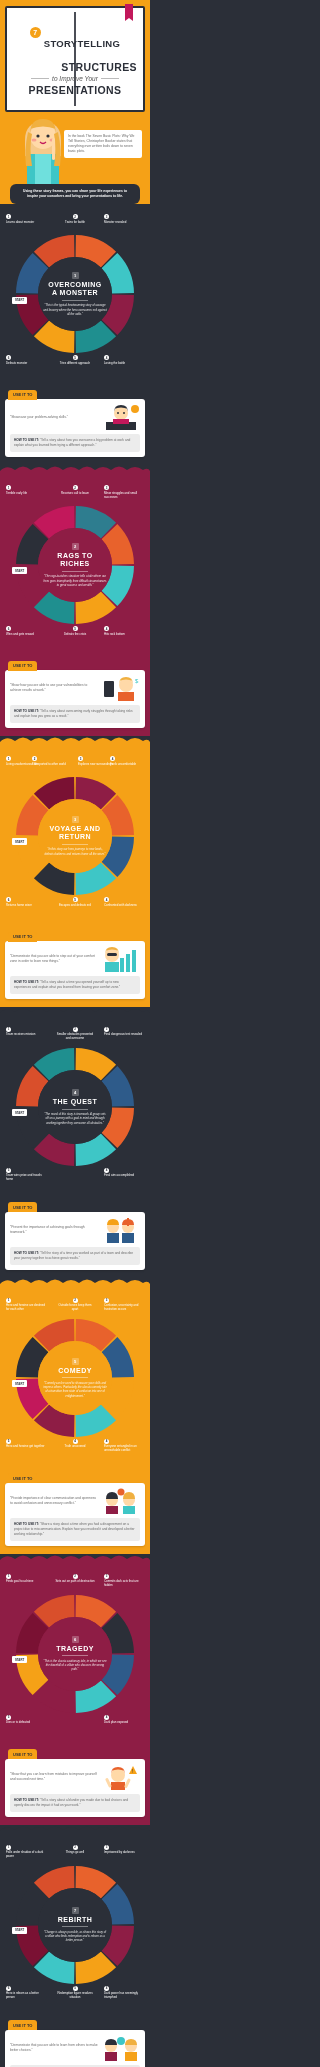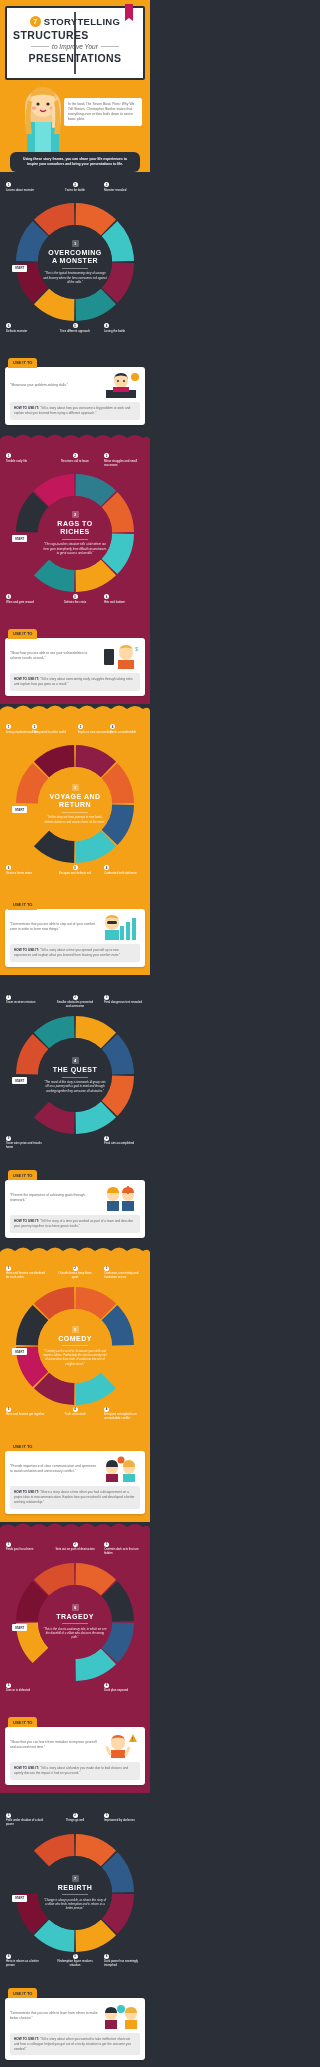--- a/index.html
+++ b/index.html
@@ -7,22 +7,22 @@
   .page{width:150px;position:relative;overflow:hidden;}
 
   
   .hdr{background:#f5a117;padding:6px 5px 0;position:relative;}
   .book{background:#fff;border:2px solid #2b2f38;border-radius:2px;padding:8px 6px 14px;position:relative;}
   .book:after{content:"";position:absolute;left:50%;top:4px;bottom:4px;width:2px;background:#2b2f38;transform:translateX(-1px);opacity:.85;}
   .bmark{position:absolute;right:10px;top:-4px;width:8px;height:14px;background:#c2185b;}
   .bmark:after{content:"";position:absolute;bottom:-3px;left:0;border-left:4px solid #c2185b;border-right:4px solid #c2185b;border-bottom:3px solid transparent;}
   .t1{display:flex;align-items:center;justify-content:center;gap:3px;position:relative;z-index:2;}
   .num7{width:11px;height:11px;border-radius:50%;background:#f5a117;color:#fff;font-size:7px;font-weight:bold;display:flex;align-items:center;justify-content:center;}
-  .t1 span.w{font-size:9.5px;font-weight:bold;letter-spacing:.3px;color:#2b2f38;}
-  .t2{text-align:left;font-size:10.5px;font-weight:bold;letter-spacing:.4px;color:#2b2f38;margin-top:2px;position:relative;z-index:2;}
+  .t1 span.w{font-size:9.5px;font-weight:bold;letter-spacing:.3px;color:#2b2f38;margin-top:22px;}
+  .t2{text-align:right;font-size:10.5px;font-weight:bold;letter-spacing:.4px;color:#2b2f38;margin-top:12px;position:relative;z-index:2;}
   .t3{text-align:center;font-size:6.5px;font-style:italic;color:#555;margin:2px 0;position:relative;z-index:2;display:flex;align-items:center;justify-content:center;gap:3px;}
   .t3:before,.t3:after{content:"";height:1px;width:18px;background:#bbb;}
   .t4{text-align:center;font-size:10.5px;font-weight:bold;letter-spacing:.4px;color:#2b2f38;position:relative;z-index:2;}
 
   .heroWrap{position:relative;height:72px;}
   .girl{position:absolute;left:14px;top:-2px;width:48px;height:74px;}
   .intro{position:absolute;right:3px;top:18px;width:78px;background:#fff;border-radius:2px;padding:4px;font-size:3.4px;line-height:1.45;color:#6b6b6b;}
   .darkNote{margin:0 5px;background:#2b2f38;border-radius:6px;padding:5px 7px;font-size:3.4px;line-height:1.5;color:#fff;text-align:center;font-weight:bold;}
 
   

